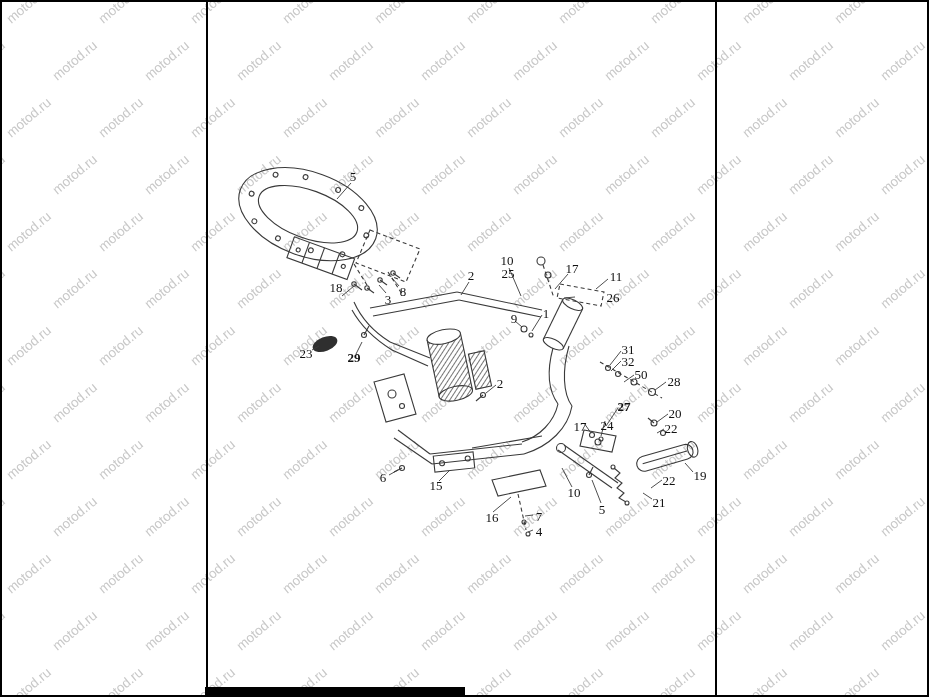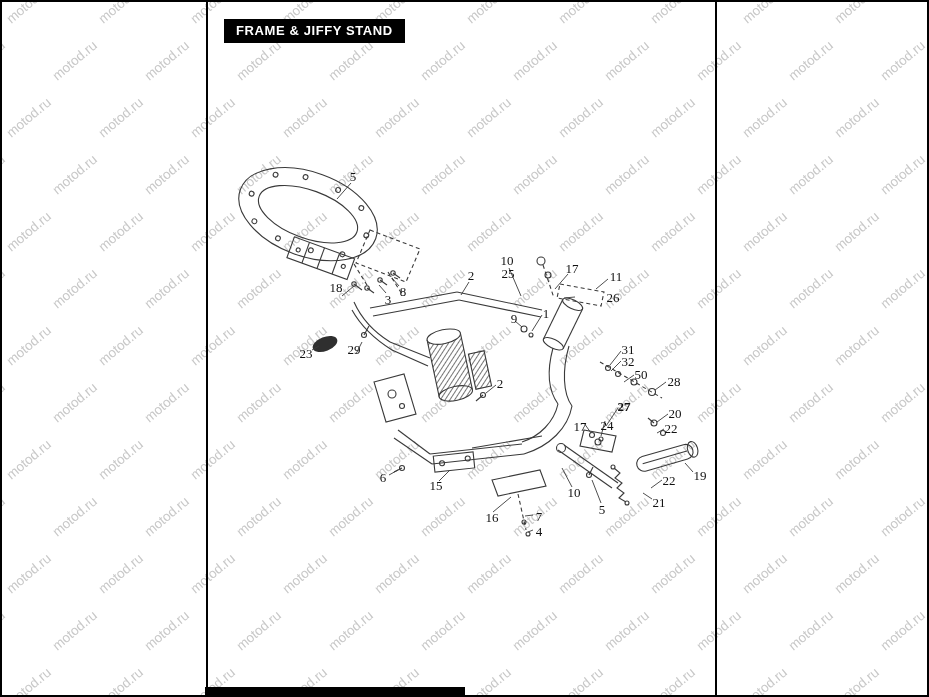--- a/index.html
+++ b/index.html
@@ -184,21 +184,20 @@
       <span class="wm" style="left: 460px; top: 678px;">motod.ru</span>
       <span class="wm" style="left: 552px; top: 678px;">motod.ru</span>
       <span class="wm" style="left: 644px; top: 678px;">motod.ru</span>
       <span class="wm" style="left: 736px; top: 678px;">motod.ru</span>
       <span class="wm" style="left: 828px; top: 678px;">motod.ru</span>
       <span class="wm" style="left: 920px; top: 678px;">motod.ru</span>
     </div>
 
   <div class="inner-frame"></div>
 
-  <div class="title-box">FRAME &amp; JIFFY STAND</div>
 
   <svg class="drawing" width="929" height="697" viewBox="0 0 929 697">
     <defs>
       <pattern id="hatch" width="4" height="4" patternUnits="userSpaceOnUse" patternTransform="rotate(45)">
         <rect width="4" height="4" fill="#ffffff"></rect>
         <line x1="0" y1="0" x2="0" y2="4" stroke="#3a3a3a" stroke-width="1.4"></line>
       </pattern>
     </defs>
 
     <g stroke="#3a3a3a" stroke-width="1.1" fill="none">
@@ -376,21 +375,21 @@
       <div class="callout" style="left: 401px; top: 289px;">8</div>
       <div class="callout" style="left: 469px; top: 273px;">2</div>
       <div class="callout" style="left: 505px; top: 258px;">10</div>
       <div class="callout" style="left: 506px; top: 271px;">25</div>
       <div class="callout" style="left: 570px; top: 266px;">17</div>
       <div class="callout" style="left: 614px; top: 274px;">11</div>
       <div class="callout" style="left: 611px; top: 295px;">26</div>
       <div class="callout" style="left: 512px; top: 316px;">9</div>
       <div class="callout" style="left: 544px; top: 311px;">1</div>
       <div class="callout" style="left: 304px; top: 351px;">23</div>
-      <div class="callout" style="left: 352px; top: 347px;">29</div>
+      <div class="callout" style="left: 352px; top: 355px; font-weight: bold;">29</div>
       <div class="callout" style="left: 498px; top: 381px;">2</div>
       <div class="callout" style="left: 626px; top: 347px;">31</div>
       <div class="callout" style="left: 626px; top: 359px;">32</div>
       <div class="callout" style="left: 639px; top: 372px;">50</div>
       <div class="callout" style="left: 672px; top: 379px;">28</div>
       <div class="callout" style="left: 622px; top: 404px; font-weight: bold;">27</div>
       <div class="callout" style="left: 578px; top: 424px;">17</div>
       <div class="callout" style="left: 605px; top: 423px;">24</div>
       <div class="callout" style="left: 673px; top: 411px;">20</div>
       <div class="callout" style="left: 669px; top: 426px;">22</div>

